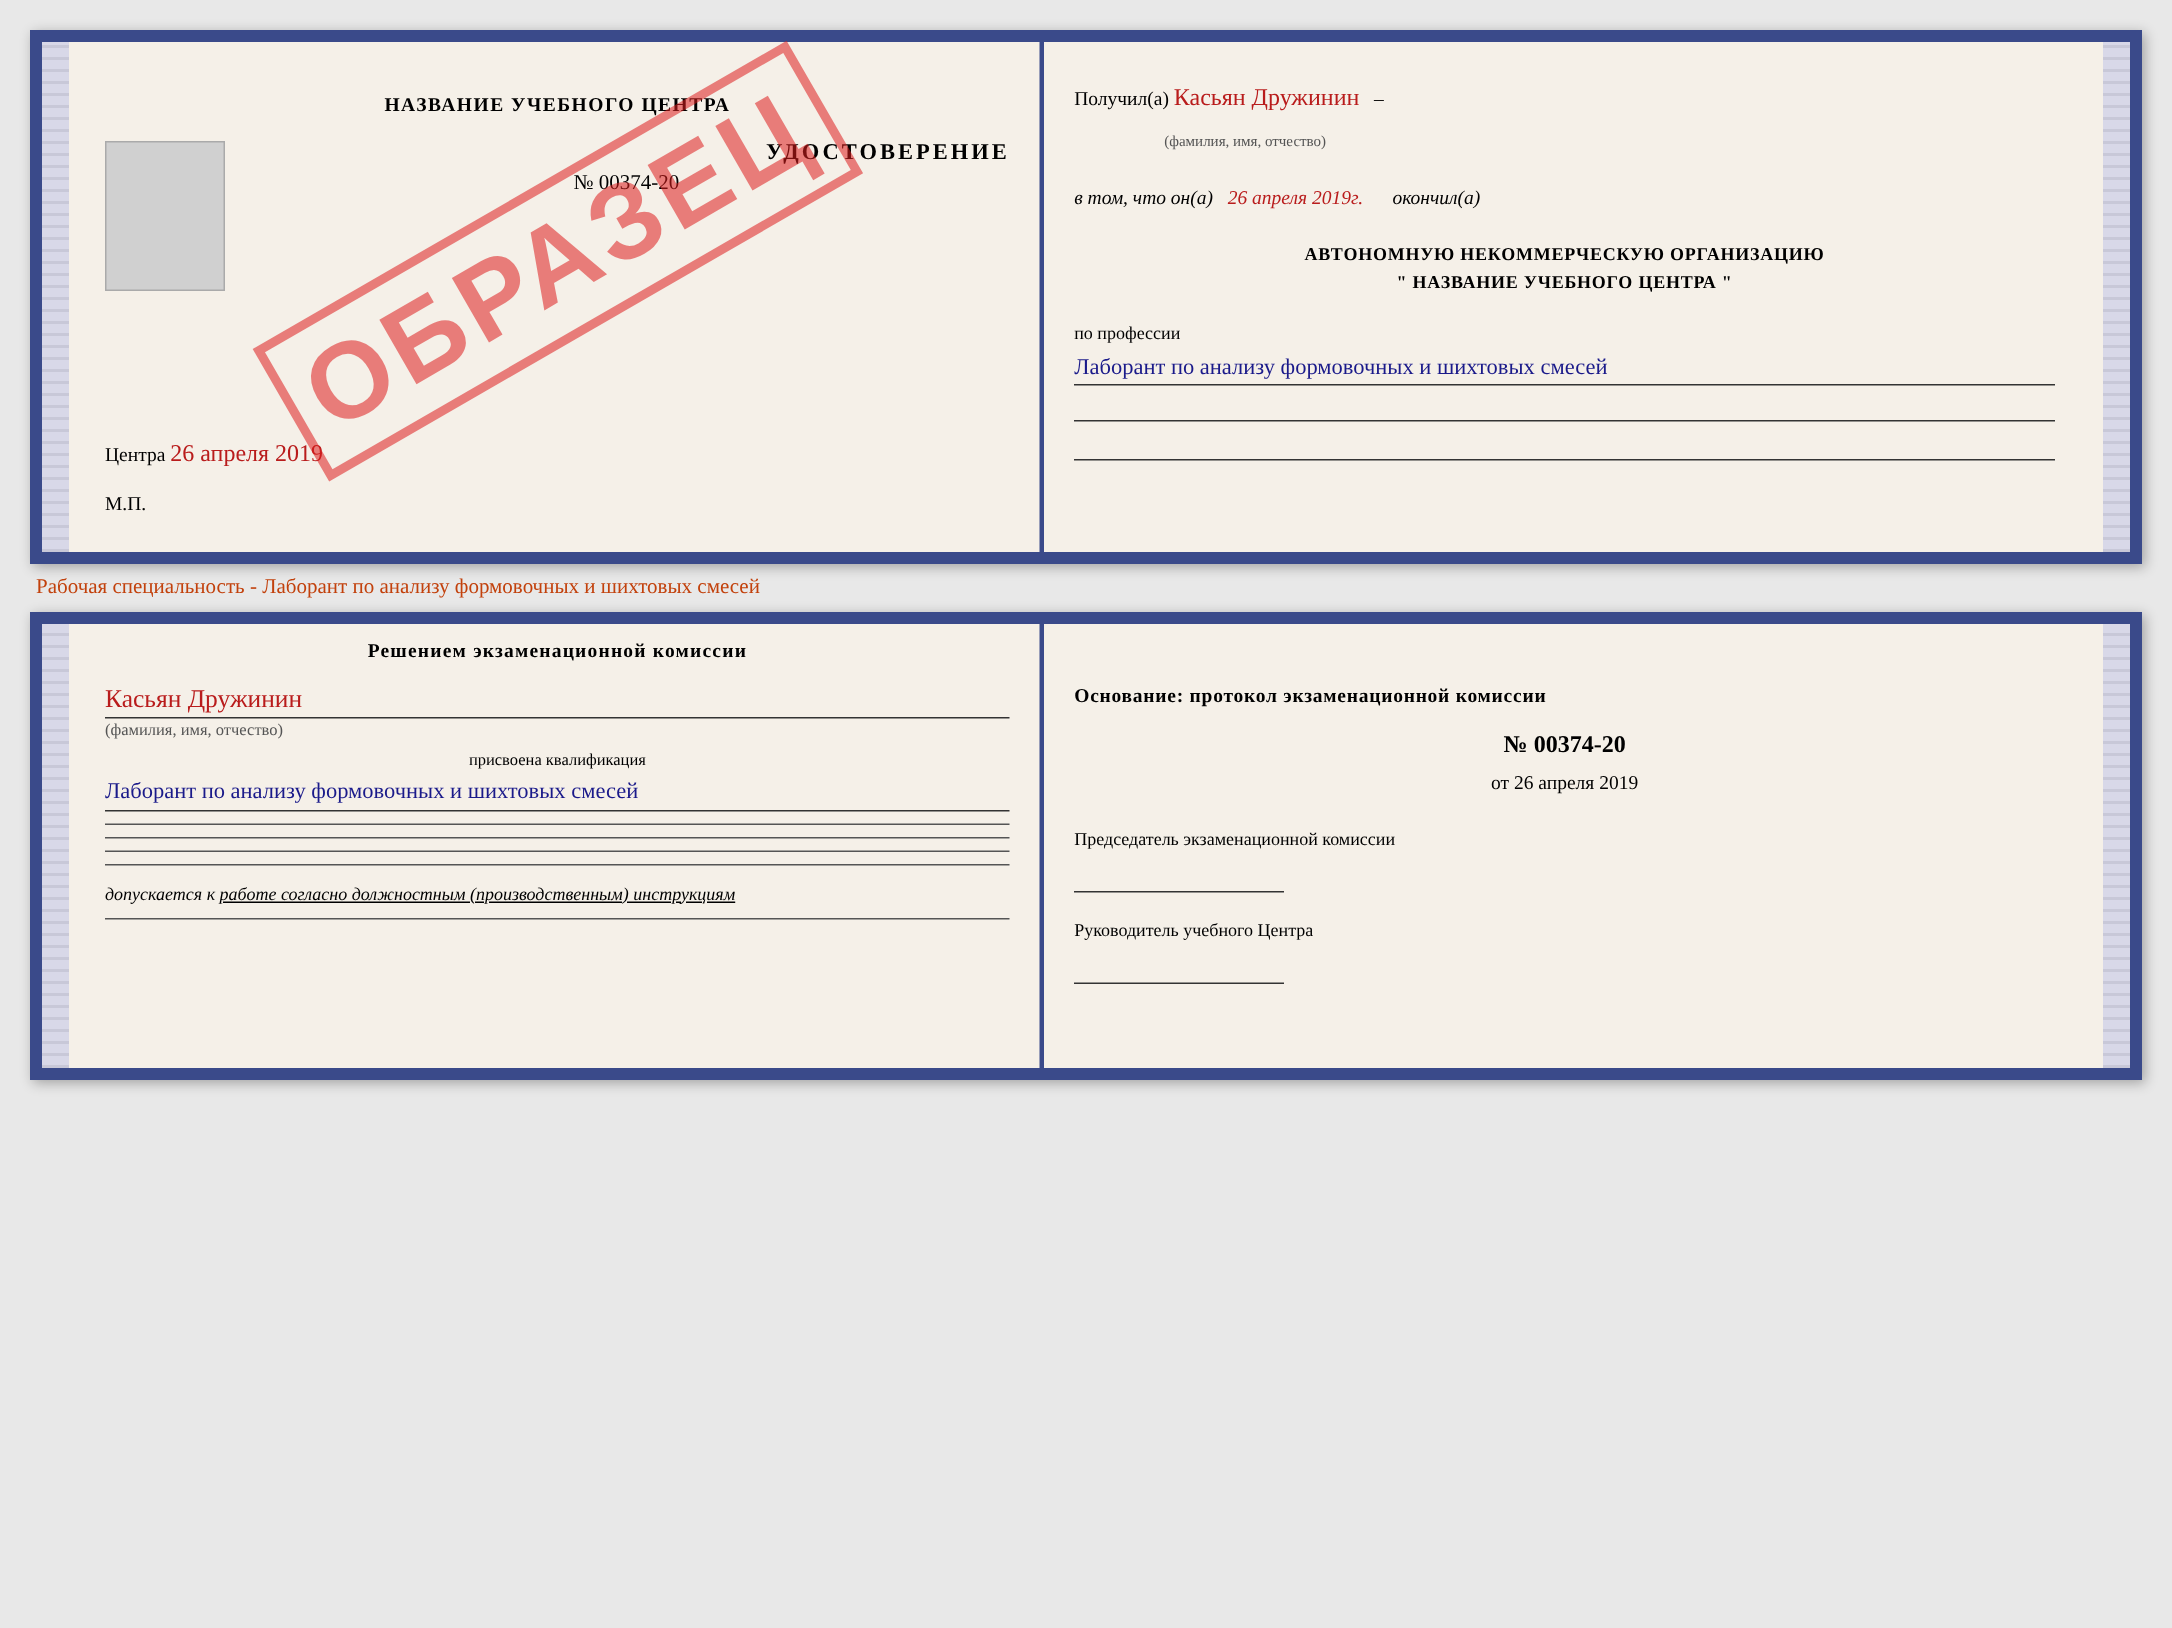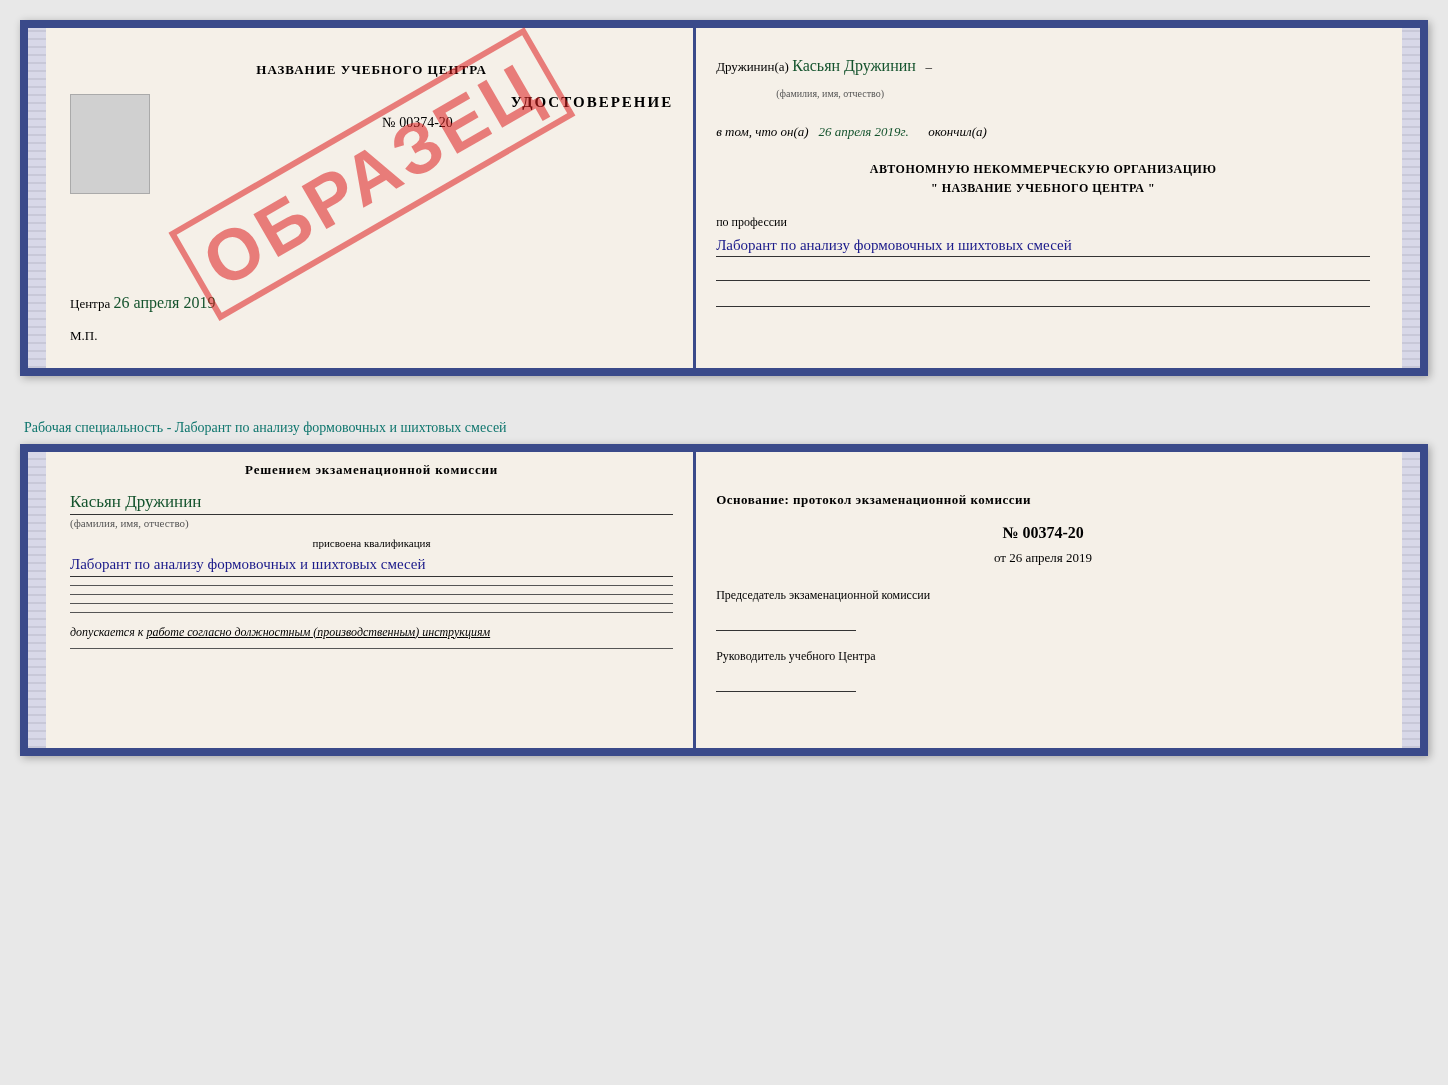--- a/index.html
+++ b/index.html
@@ -143,21 +143,21 @@
     
     .received-line {
       font-size: 13px;
       margin-bottom: 20px;
       line-height: 1.8;
     }
 
     .handwritten {
       font-family: 'Segoe Script', 'Comic Sans MS', cursive;
       font-size: 16px;
-      color: #14532d;
+      color: #b91c1c;
     }
 
     .small-label {
       font-size: 10px;
       color: #555;
     }
 
     .date-line {
       font-size: 13px;
       margin-bottom: 20px;
@@ -189,23 +189,22 @@
 
     .underline-block {
       border-bottom: 1px solid #333;
       margin-bottom: 6px;
       height: 20px;
     }
 
     
     .specialty-line {
       font-size: 14px;
-      color: #0f766e;
+      color: #c2410c;
       padding: 8px 4px;
-      margin-top: 36px;
     }
 
     
     .booklet2 {
       display: flex;
       border: 8px solid #3a4a8a;
       background: #f5f0e8;
       position: relative;
       box-shadow: 2px 2px 8px rgba(0,0,0,0.3);
     }
@@ -335,21 +334,21 @@
           <span class="handwritten">26 апреля 2019</span>
         </div>
 
         <div class="mp-line">М.П.</div>
       </div>
     </div>
 
     <div class="booklet-right">
       <div style="margin-right: 30px;">
         <div class="received-line">
-          <span>Дружинин(а)</span>
+          <span>Получил(а)</span>
           <span class="handwritten">Касьян Дружинин</span>
           &nbsp;&nbsp;–
           <br>
           <span class="small-label" style="margin-left:60px;">(фамилия, имя, отчество)</span>
         </div>
 
         <div class="date-line">
           <span>в том, что он(а)</span>
           &nbsp;
           <span class="handwritten" style="font-size:13px;">26 апреля 2019г.</span>

